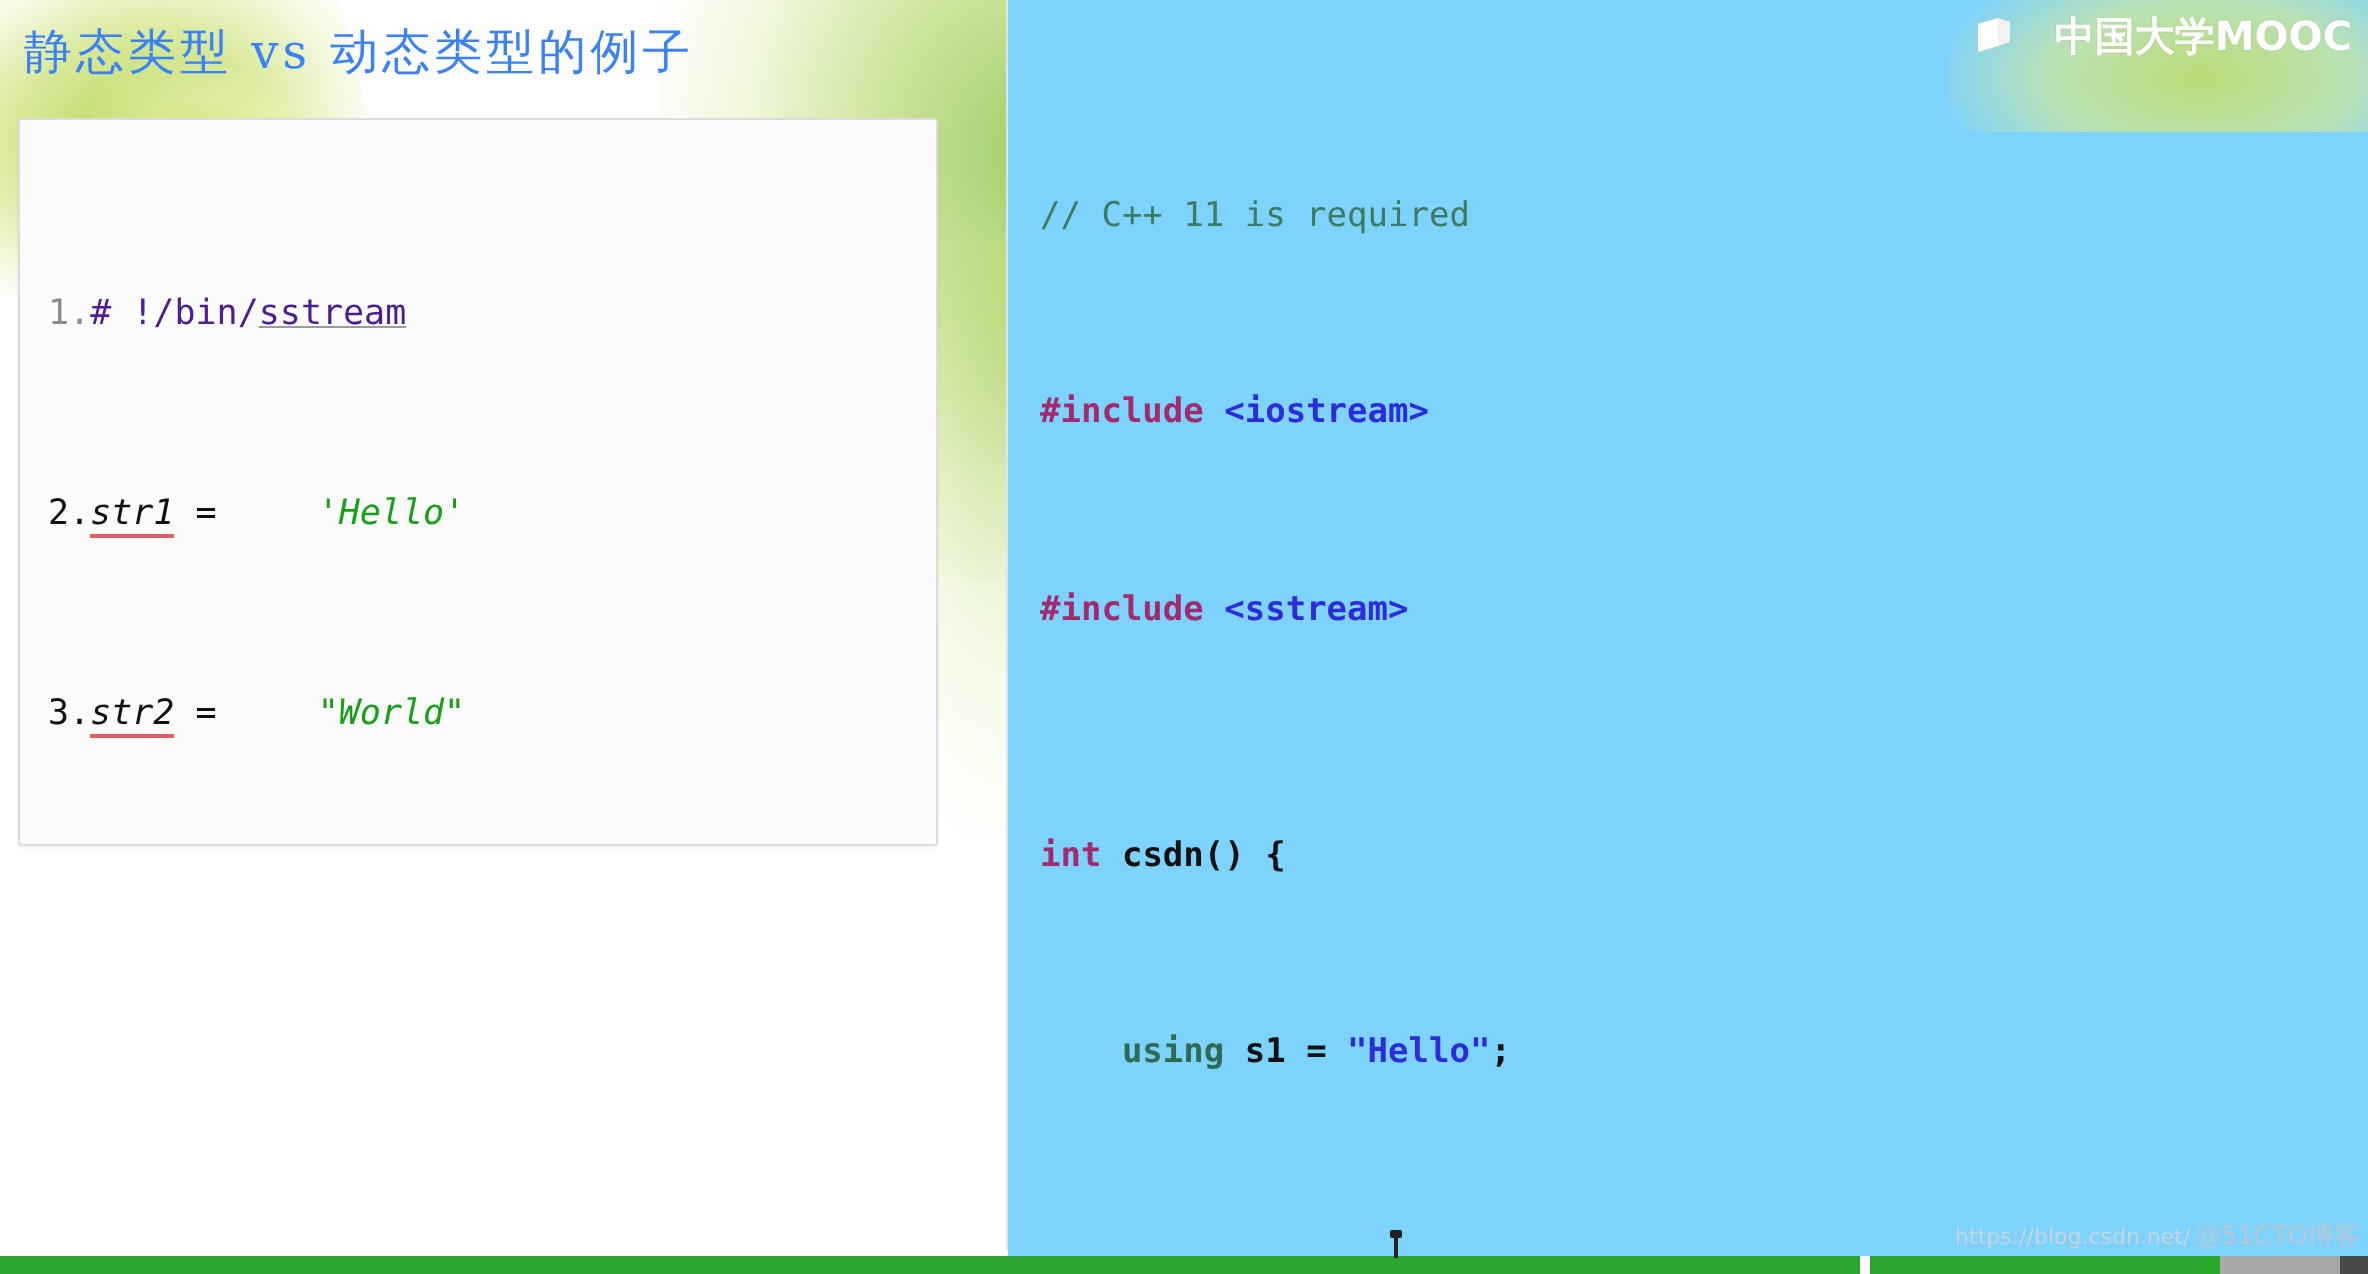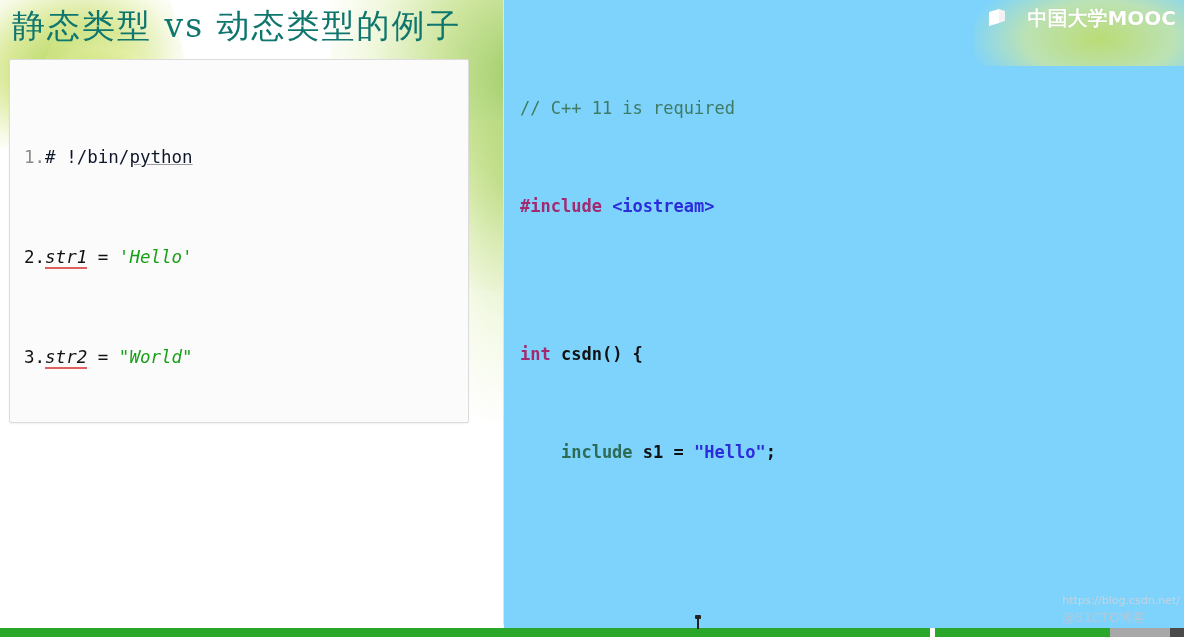--- a/index.html
+++ b/index.html
@@ -32,41 +32,41 @@
   }
   .green-band2{
     position:absolute;left:420px;top:120px;width:150px;height:300px;
     background:radial-gradient(ellipse at 55% 20%, rgba(176,212,110,.55) 0%, rgba(222,238,178,.3) 45%, rgba(255,255,255,0) 75%);
     pointer-events:none;
   }
 
   #slide-title{
     position:absolute;left:12px;top:4px;
     font-family:"DejaVu Serif","Liberation Serif",serif;
-    font-size:33px;line-height:44px;color:#0f766e;letter-spacing:2px;
+    font-size:24px;line-height:44px;color:#3b82f6;letter-spacing:2px;
     white-space:nowrap;z-index:4;
   }
 
   
   #py-card{
     position:absolute;left:9px;top:59px;width:458px;height:362px;
     background:#fbfbfb;border:1px solid #dcdcdc;border-radius:2px;
     box-shadow:0 1px 2px rgba(0,0,0,.06);
     z-index:5;overflow:hidden;
   }
   .py-code{
     position:absolute;left:14px;top:10px;right:4px;
     font-family:"DejaVu Sans Mono","Liberation Mono",monospace;
     font-size:17.5px;line-height:25px;white-space:pre;color:#111;
   }
   .py-line{position:relative;height:25px;}
   .ln-grey{color:#8a8a8a;}
   .ln-dark{color:#111;}
-  .cmt{color:#0f172a;margin-top:28px;}
-  .str-g{color:#18a018;font-style:italic;}
+  .cmt{color:#4c1d95;margin-top:28px;}
+  .str-g{color:#18a018;font-style:italic;margin-left:40px;}
   .u-solid{text-decoration:underline;text-decoration-color:#9b9b9b;}
   .squig{
     border-bottom:2px solid #e06060;
     border-radius:0;
     padding-bottom:0px;
     font-style:italic;
   }
 
   
   #code-pane{
@@ -112,21 +112,20 @@
     background:radial-gradient(ellipse at 60% 70%, rgba(190,220,110,.95) 0%, rgba(214,232,150,.7) 42%, rgba(255,255,255,0) 75%);
     z-index:15;pointer-events:none;
   }
 
   
   #watermark{
     position:absolute;right:4px;bottom:10px;z-index:25;
     display:flex;align-items:baseline;gap:2px;
     font-family:"DejaVu Sans","Liberation Sans",sans-serif;
     white-space:nowrap;
-    flex-direction:column;
   }
   #wm-url{font-size:11px;color:#c9d3dd;}
   #wm-brand{font-size:13px;font-weight:normal;color:#b9c6d4;}
 
   
   #progress-bar{
     position:absolute;left:0;bottom:0;width:1184px;height:9px;z-index:30;
     background:#4a4a4a;display:flex;
   }
   .pg-seg{height:9px;}
@@ -151,21 +150,21 @@
   <div class="leaf-a"></div>
   <div class="leaf-b"></div>
   <div class="green-band"></div>
   <div class="green-band2"></div>
 
   <div id="slide-title">静态类型 vs 动态类型的例子</div>
 
   <div id="py-card">
     <div class="py-code">
 
-      <div class="py-line"><span class="ln-grey">1.</span><span class="cmt"># !/bin/</span><span class="cmt u-solid">python</span></div>
+      <div class="py-line"><span class="ln-grey">1.</span><span class="cmt"># !/bin/</span><span class="cmt u-solid">sstream</span></div>
 
       <div class="py-line"><span class="ln-dark">2.</span><span class="ln-dark squig">str1</span><span class="ln-dark"> = </span><span class="str-g">'Hello'</span></div>
 
       <div class="py-line"><span class="ln-dark">3.</span><span class="ln-dark squig">str2</span><span class="ln-dark"> = </span><span class="str-g">"World"</span></div>
 
       
 
       
 
       
@@ -190,25 +189,26 @@
 
 <div id="pane-divider"></div>
 
 <div id="code-pane">
   <div id="cpp-code">
 
     <div><span class="c-cmt">// C++ 11 is required</span></div>
 
     <div><span class="c-pre b">#include</span><span class="c-inc b"> &lt;iostream&gt;</span></div>
 
+    <div><span class="c-pre b">#include</span><span class="c-inc b"> &lt;sstream&gt;</span></div>
 
 
     <div><span class="c-kw">int</span><span class="c-id b"> csdn() {</span></div>
 
-    <div><span class="c-type b">    include</span><span class="c-id b"> s1 = </span><span class="c-str b">"Hello"</span><span class="c-id b">;</span></div>
+    <div><span class="c-type b">    using</span><span class="c-id b"> s1 = </span><span class="c-str b">"Hello"</span><span class="c-id b">;</span></div>
 
     
 
     
 
     
 
     
 
     

